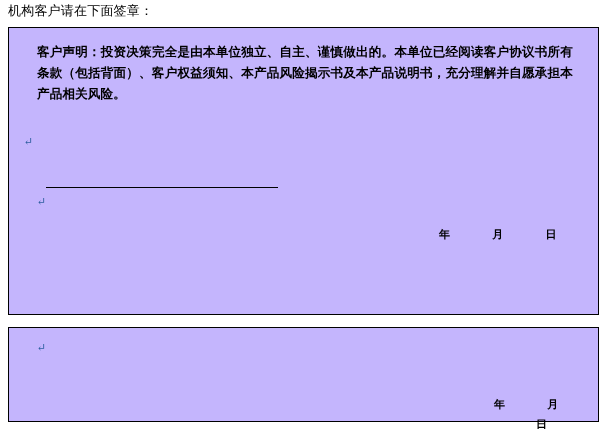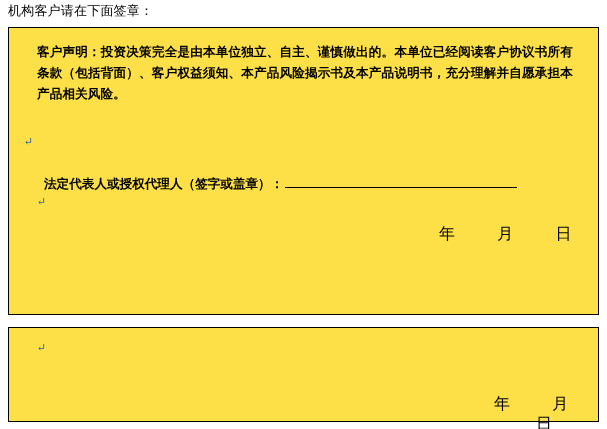--- a/index.html
+++ b/index.html
@@ -25,21 +25,21 @@
     left: 8px;
     top: 2px;
     font-size: 13px;
     line-height: 18px;
     letter-spacing: 0.2px;
   }
   .box {
     position: absolute;
     border: 1px solid #000000;
     box-sizing: border-box;
-    background: #fde047;
+    background: #c4b5fd;
   }
   .box-top {
     left: 8px;
     top: 27px;
     width: 591px;
     height: 288px;
   }
   .box-bottom {
     left: 8px;
     top: 327px;
@@ -97,23 +97,23 @@
     vertical-align: baseline;
     margin: 0 2px;
   }
   .mark-b {
     position: absolute;
     left: 28px;
     top: 168px;
   }
   .date-row {
     position: absolute;
-    font-size: 16px;
+    font-size: 11px;
     line-height: 20px;
-    font-weight: normal;
+    font-weight: bold;
     letter-spacing: 0.2px;
   }
   .date-row-top {
     left: 430px;
     top: 196px;
   }
   .date-row .sp {
     display: inline-block;
     width: 42px;
   }
@@ -145,21 +145,21 @@
   <div class="box box-top">
 
     <div class="decl">
       <span class="lead">客户声明：</span><span>投资决策完全是由本单位独立、自主、谨慎做出的。本单位已经阅读客户协议书所有条款（包括背面）、客户权益须知、本产品风险揭示书及本产品说明书，充分理解并自愿承担本产品相关风险。</span>
     </div>
 
 
     <div class="pilcrow mark-a">↵</div>
 
     <div class="legal-line">
-      <span>法定代表人或授权代理人（签字或盖章）：</span><span class="underline"></span>
+      <span class="underline"></span>
     </div>
 
     <div class="pilcrow mark-b">↵</div>
 
     <div class="date-row date-row-top">
       <span>年</span><span class="sp"></span><span>月</span><span class="sp"></span><span>日</span>
     </div>
 
   </div>
 

